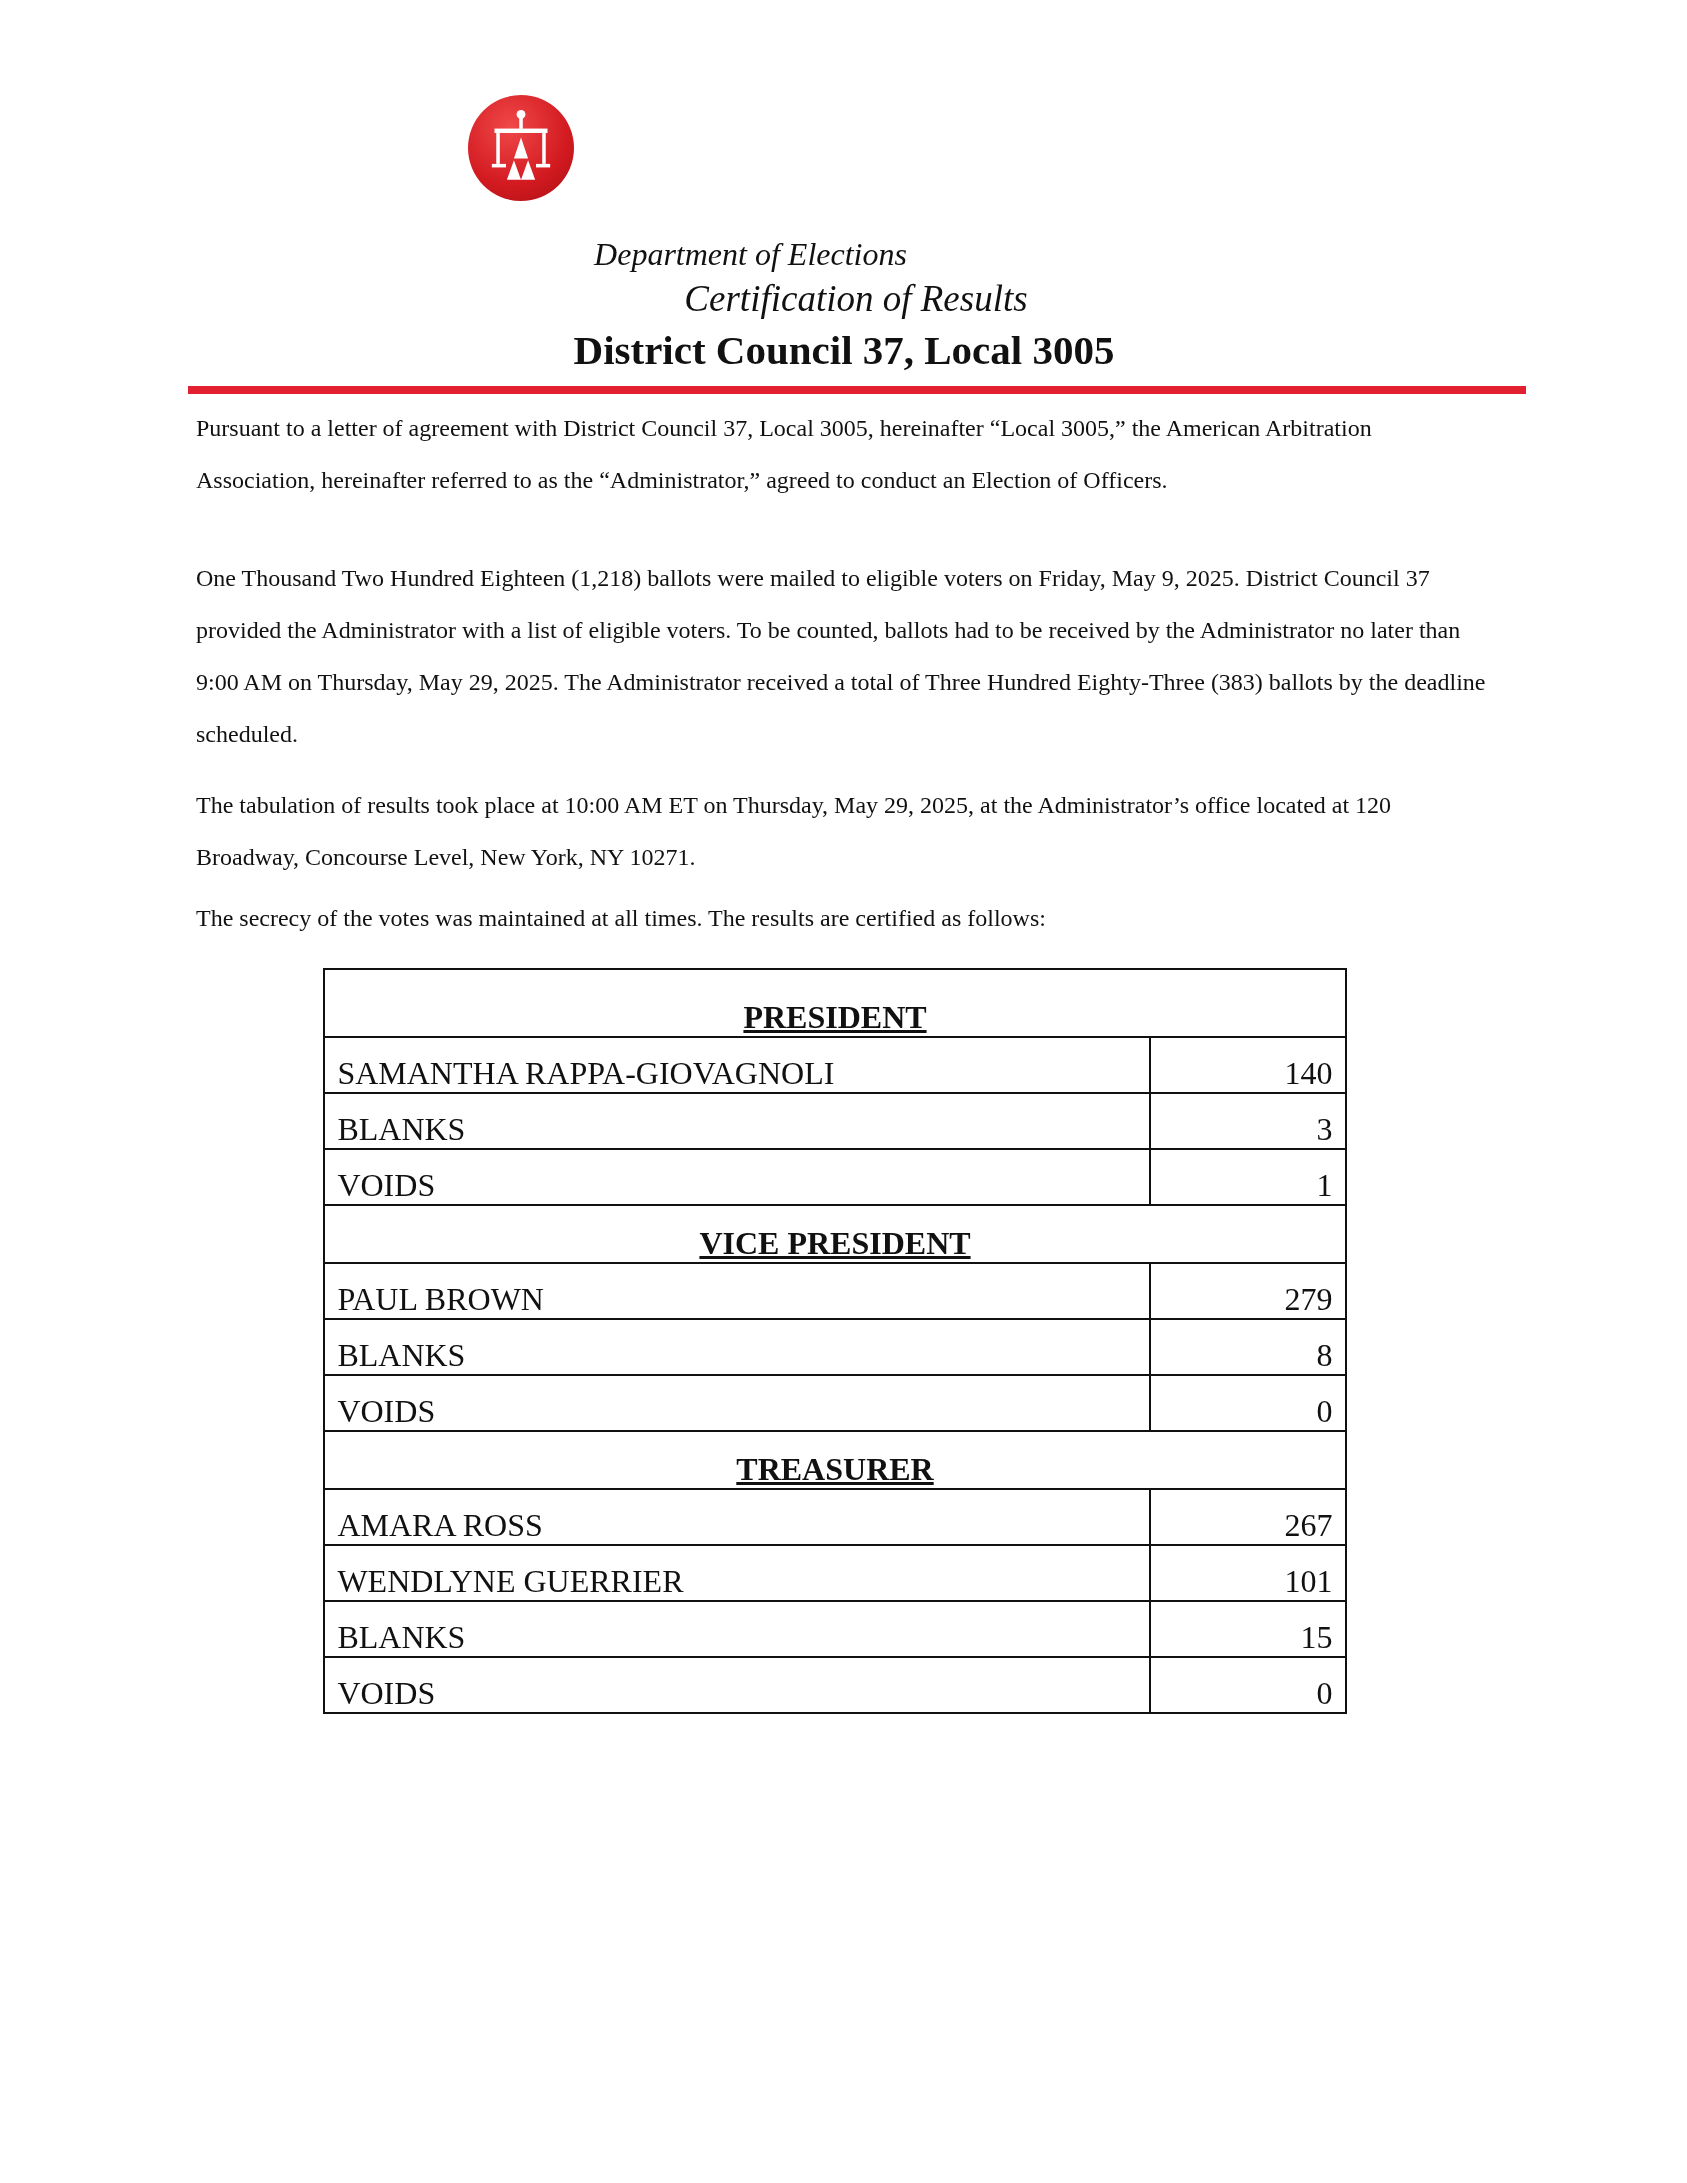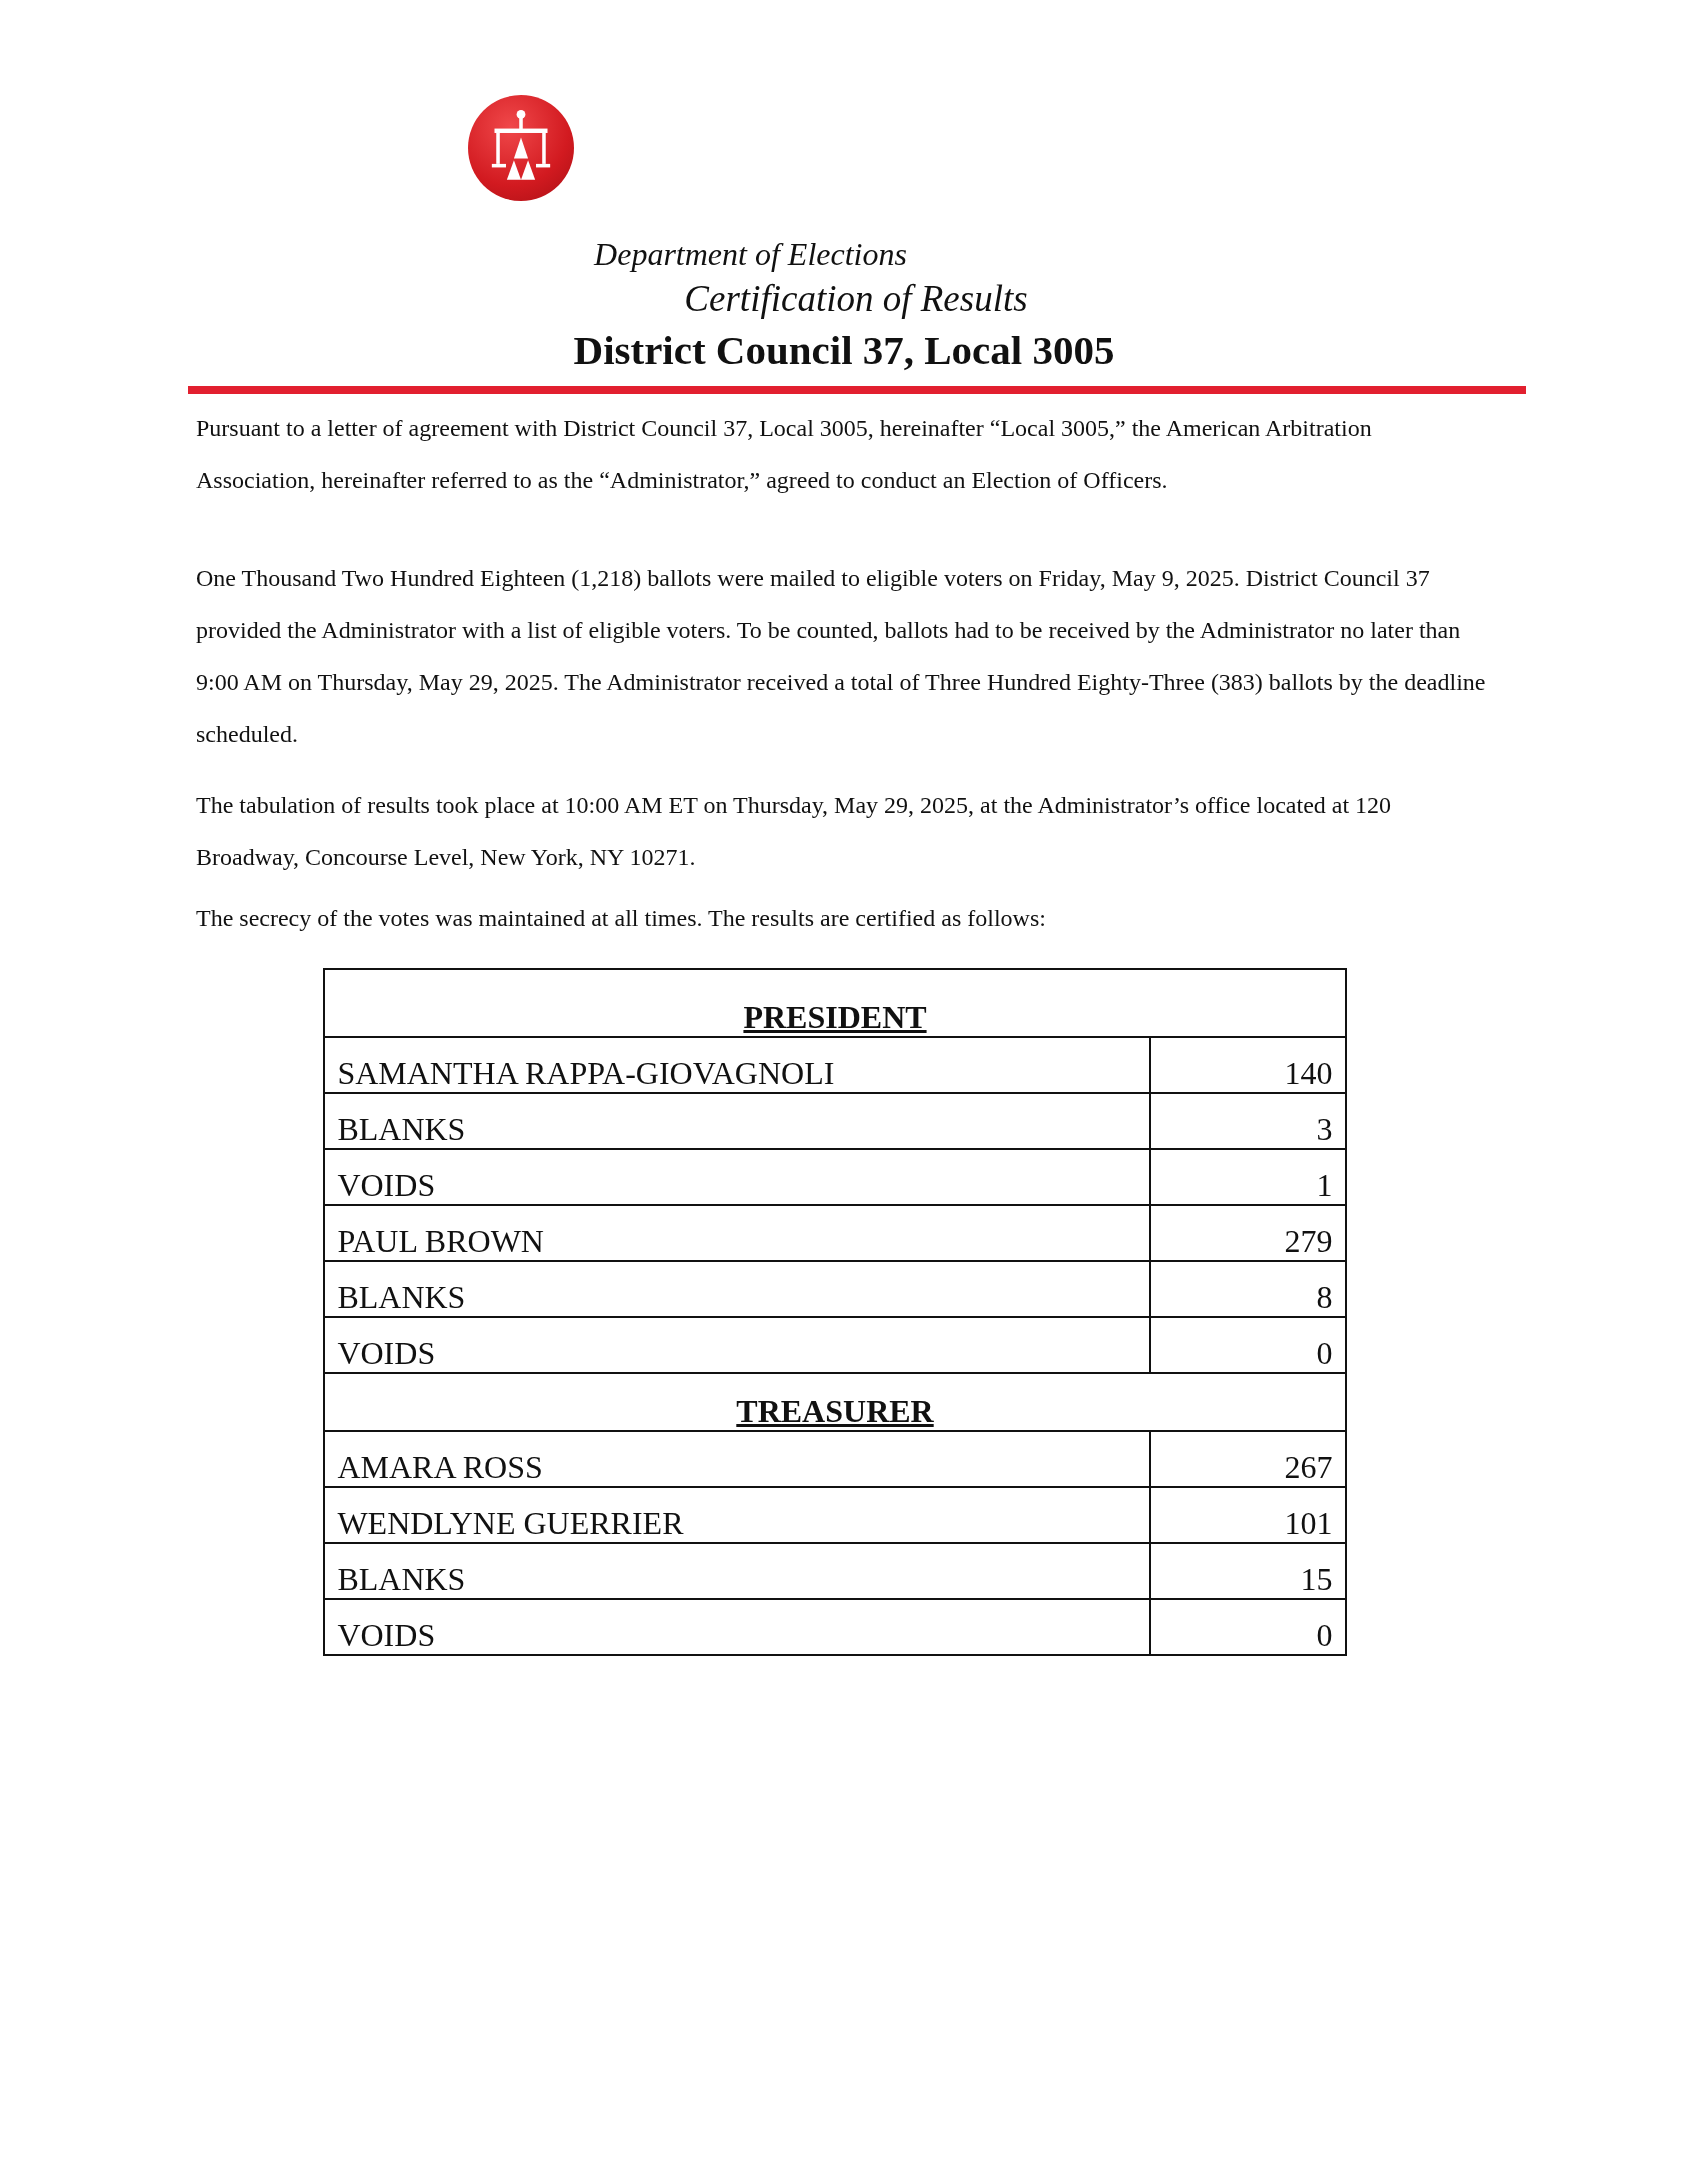--- a/index.html
+++ b/index.html
@@ -70,20 +70,23 @@
   <tr>
         <td>BLANKS</td>
         <td class="num">3</td>
       </tr>
   <tr>
         <td>VOIDS</td>
         <td class="num">1</td>
       </tr>
 
   <tr>
+        <td class="head" colspan="2" style="height:56px">VICE PRESIDENT</td>
+      </tr>
+  <tr>
         <td>PAUL BROWN</td>
         <td class="num">279</td>
       </tr>
   <tr>
         <td>BLANKS</td>
         <td class="num">8</td>
       </tr>
   <tr>
         <td>VOIDS</td>
         <td class="num">0</td>

